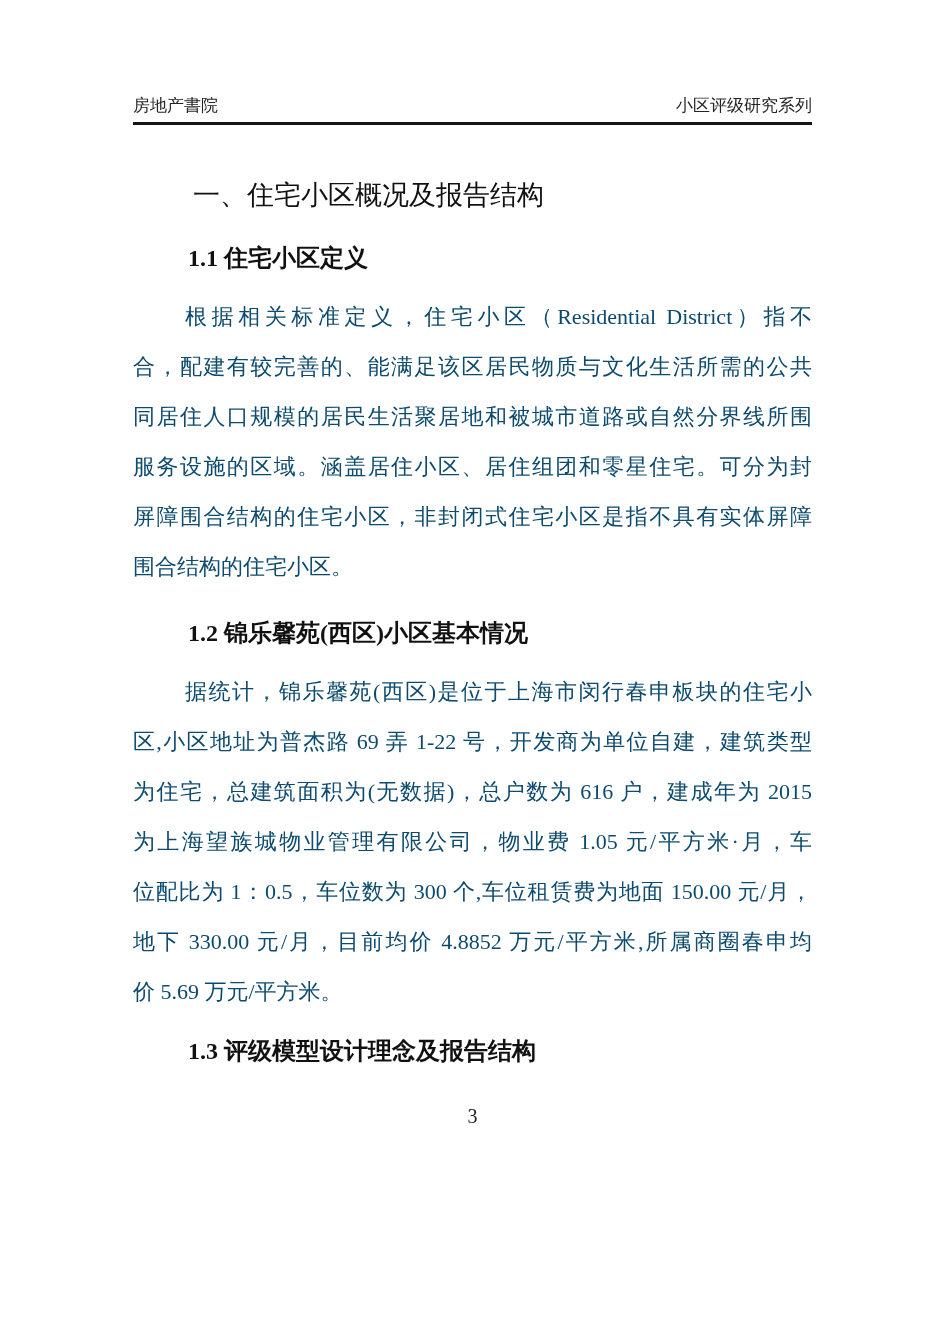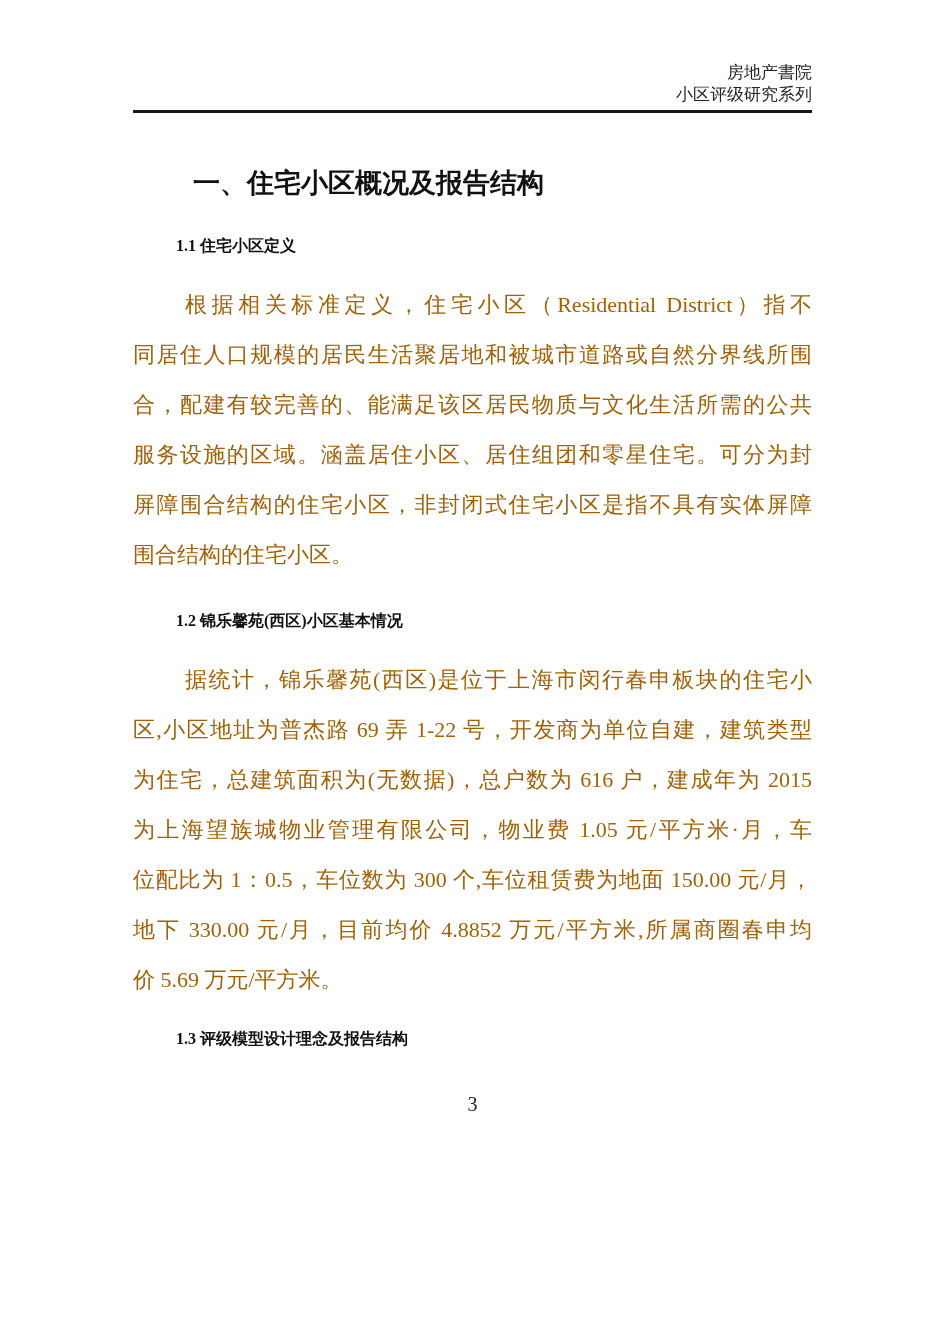--- a/index.html
+++ b/index.html
@@ -11,61 +11,60 @@
     color: #1b1b1b;
     font-family: "Liberation Serif", "DejaVu Serif", serif;
     overflow: hidden;
   }
   .content { margin-left: 133px; width: 679px; }
 
   .header {
     display: flex;
     justify-content: space-between;
     align-items: flex-end;
-    padding-top: 62px;
+    padding-top: 96px;
     padding-bottom: 4px;
     border-bottom: 3px solid #161616;
-    font-family: Liberation Serif, serif;
+    font-family: Liberation Mono, monospace;
     font-size: 17px;
     line-height: 22px;
     color: #242424;
-    flex-direction: column;
   }
 
   .chapter-title {
     margin: 52px 0 0 0;
     padding-left: 60px;
     font-size: 27px;
     line-height: 36px;
-    font-weight: bold;
+    font-weight: normal;
     color: #111;
   }
 
   .sec-heading {
-    margin: 0;
+    margin: 12px;
     padding-left: 43px;
-    font-size: 16px;
+    font-size: 24px;
     line-height: 34px;
     font-weight: bold;
     color: #111;
   }
   .h11 { margin-top: 28px; }
   .h12 { margin-top: 24px; }
   .h13 { margin-top: 17px; }
 
   .para { margin-top: 17px; }
   .para3 { margin-top: 24px; }
 
   .ln {
     font-size: 22px;
     line-height: 50px;
     height: 50px;
     text-align: justify;
     text-align-last: justify;
-    color: #a16207;
+    color: #0c4a6e;
     white-space: normal;
   }
   .ln.first { padding-left: 52px; }
   .ln.last { text-align: left; text-align-last: left; }
 
   .page-number {
     margin-top: 36px;
     text-align: center;
     font-size: 20px;
     line-height: 24px;
@@ -81,22 +80,22 @@
     <div class="header">
       <span>房地产書院</span>
       <span>小区评级研究系列</span>
     </div>
 
     <div class="chapter-title">一、住宅小区概况及报告结构</div>
 
     <div class="sec-heading h11">1.1 住宅小区定义</div>
     <div class="para">
       <div class="ln first">根据相关标准定义，住宅小区（Residential District）指不</div>
+      <div class="ln">合，配建有较完善的、能满足该区居民物质与文化生活所需的公共</div>
       <div class="ln">同居住人口规模的居民生活聚居地和被城市道路或自然分界线所围</div>
-      <div class="ln">合，配建有较完善的、能满足该区居民物质与文化生活所需的公共</div>
       <div class="ln">服务设施的区域。涵盖居住小区、居住组团和零星住宅。可分为封</div>
       <div class="ln">屏障围合结构的住宅小区，非封闭式住宅小区是指不具有实体屏障</div>
       <div class="ln last">围合结构的住宅小区。</div>
     </div>
 
     <div class="sec-heading h12">1.2 锦乐馨苑(西区)小区基本情况</div>
     <div class="para">
       <div class="ln first">据统计，锦乐馨苑(西区)是位于上海市闵行春申板块的住宅小</div>
       <div class="ln">区,小区地址为普杰路 69 弄 1-22 号，开发商为单位自建，建筑类型</div>
       <div class="ln">为住宅，总建筑面积为(无数据)，总户数为 616 户，建成年为 2015</div>

